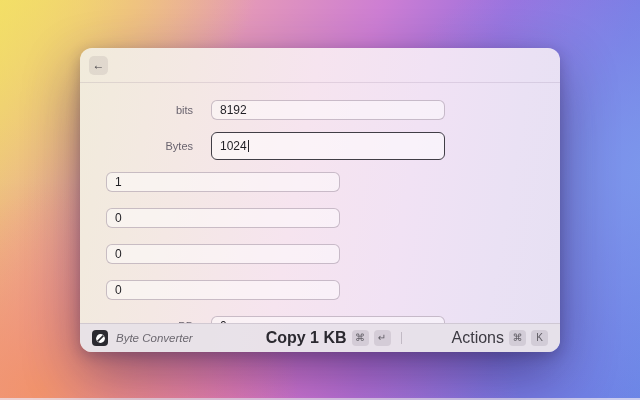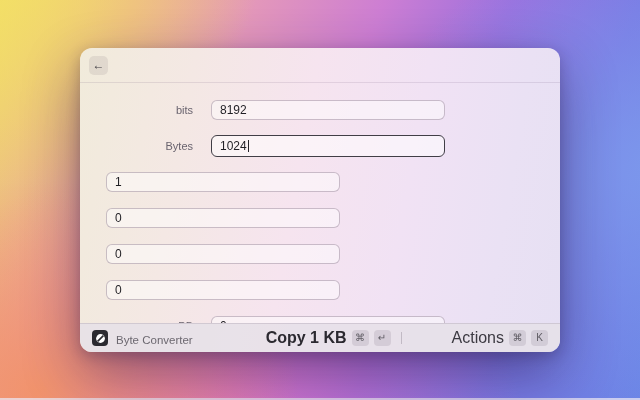--- a/index.html
+++ b/index.html
@@ -47,34 +47,34 @@
     width:105px; text-align:right; font-size:11px; color:#69636e; flex:0 0 105px;
   }
   .field {
     margin-left:18px; width:234px; height:20px; border-radius:6px;
     background:rgba(255,255,255,0.48);
     border:1px solid rgba(95,70,100,0.32);
     display:flex; align-items:center; padding:0 8px;
     font-size:12px; color:#201f24; cursor:text;
   }
   .field.focused {
-    height:22px; border:1.5px solid #413e46; background:rgba(255,255,255,0.55);
+    height:28px; border:1.5px solid #413e46; background:rgba(255,255,255,0.55);
   }
   .caret { display:none; }
   .field.focused .caret {
     display:inline-block; width:1px; height:12px; background:#26242a; margin-left:1px;
   }
 
   .window-footer {
     flex:0 0 29px; height:29px;
     background:rgba(229,224,232,0.82);
     border-top:1px solid rgba(70,50,80,0.14);
     display:flex; align-items:center; padding:0 12px;
   }
-  .footer-app { display:flex; align-items:flex-end; }
+  .footer-app { display:flex; align-items:center;font-style:italic; }
   .footer-app-icon {
     width:16px; height:16px; border-radius:4px; background:#2b2a30;
     display:flex; align-items:center; justify-content:center;
   }
   .footer-app-name { margin-left:8px; font-size:11.5px; color:#6c6870; }
   .footer-spacer { flex:1 1 auto; }
   .footer-actions { display:flex; align-items:center; }
   .action-label { font-size:16px; font-weight:bold; color:#2b2930;text-align:right; }
   .action-label.secondary { font-weight:normal; color:#3c3a42;margin-left:40px; }
   .key-badge {

